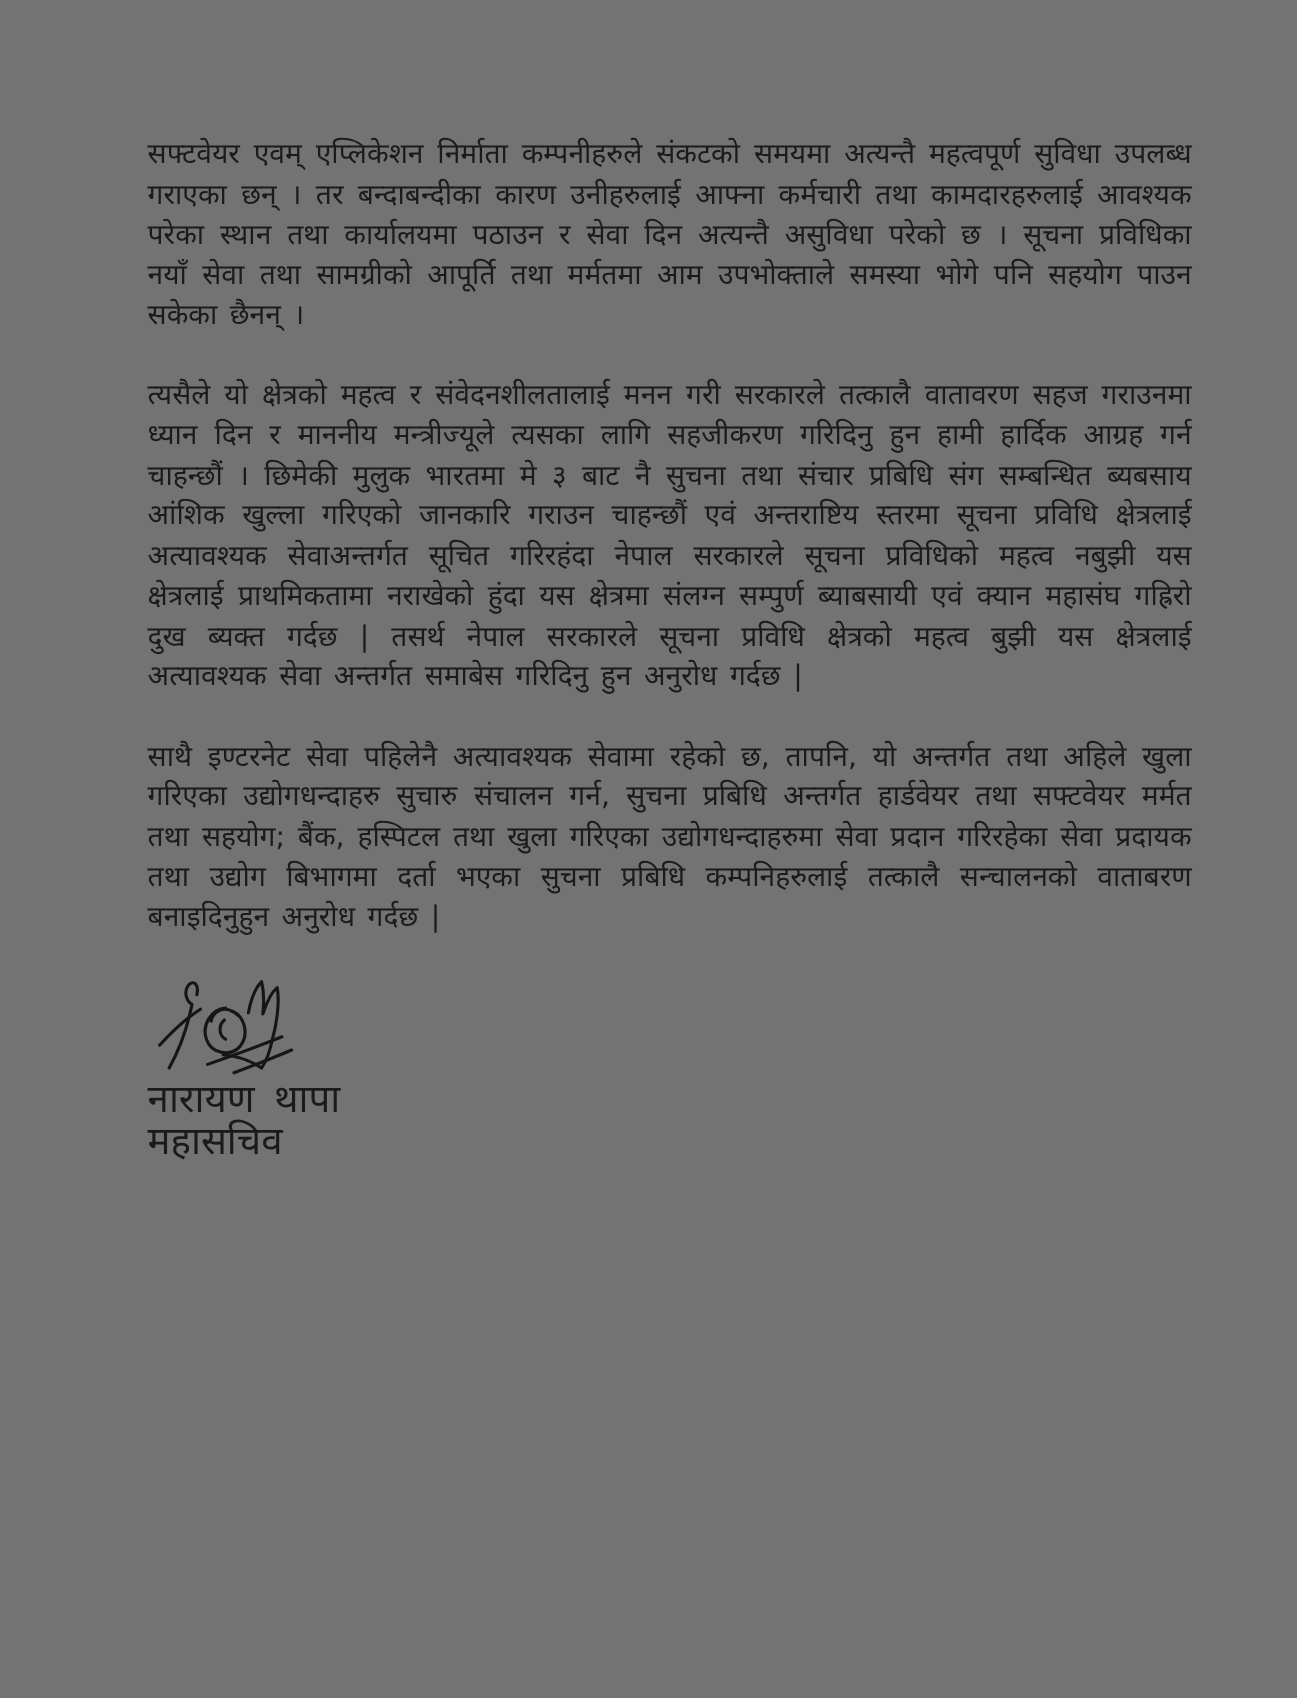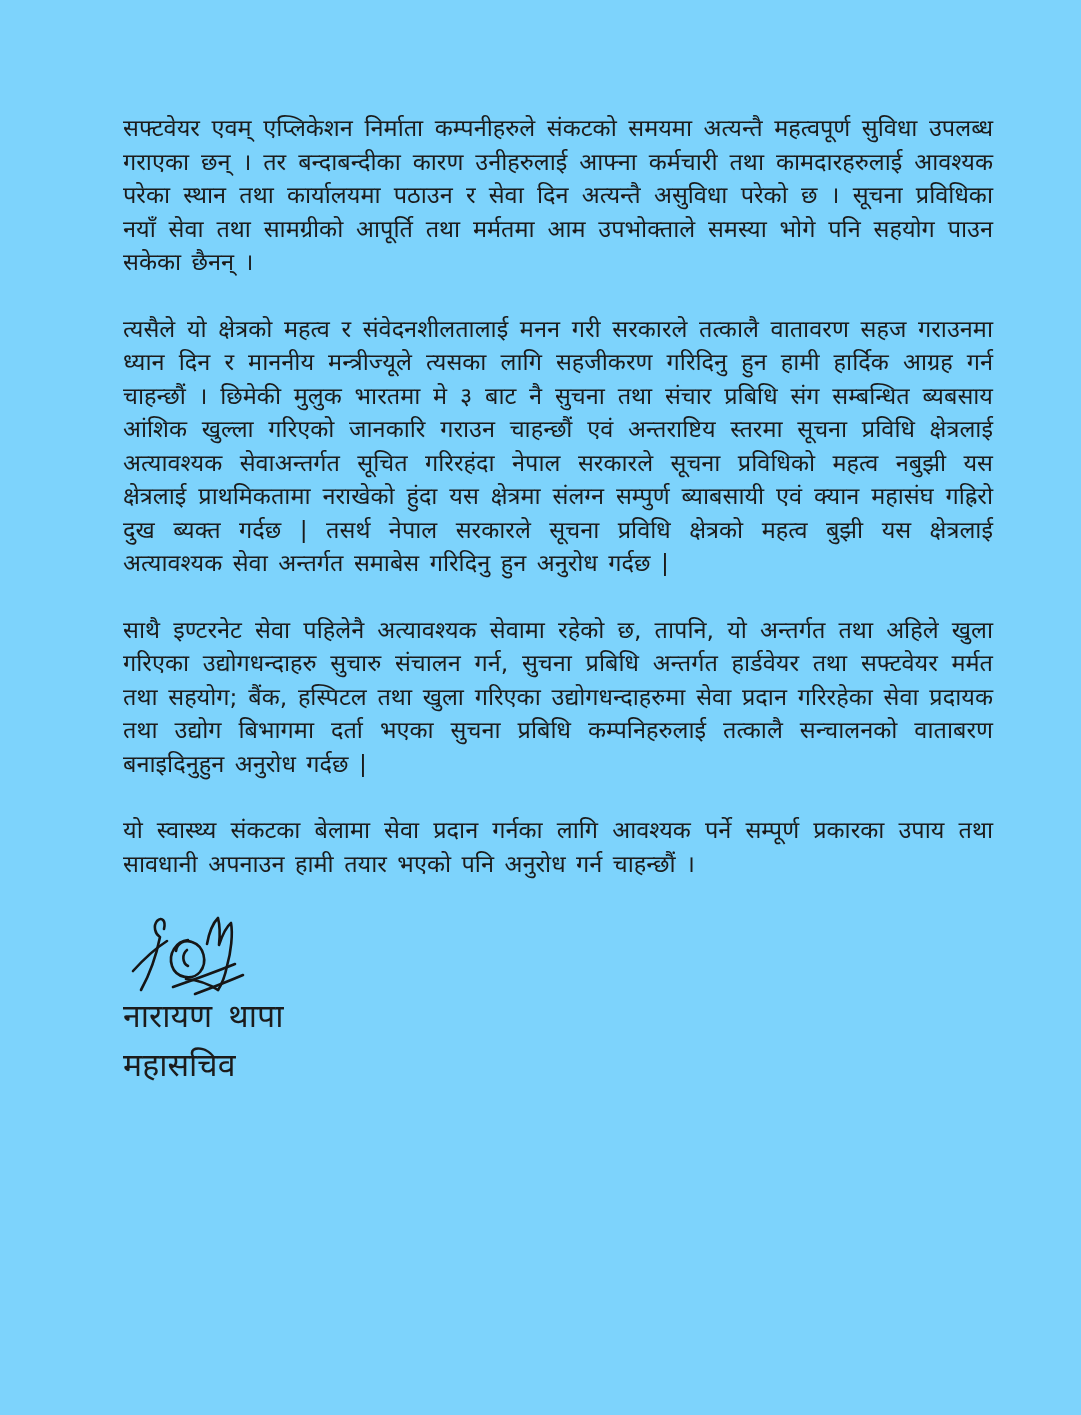--- a/index.html
+++ b/index.html
@@ -4,21 +4,21 @@
 <style>
   * { margin: 0; padding: 0; box-sizing: border-box; }
   html, body {
     background: #ffffff;
     font-family: "DejaVu Sans", "Liberation Sans", sans-serif;
   }
   .page {
     position: relative;
     width: 1081px;
     height: 1415px;
-    background: #7dd3fc;
+    background: #737373;
     overflow: hidden;
   }
   .letter-body {
     position: absolute;
     left: 123px;
     top: 112px;
     width: 870px;
     color: #1b1b1b;
   }
   .para {
@@ -36,32 +36,31 @@
     display: block;
     margin-left: 8px;
     margin-bottom: 4px;
   }
   .sig-line {
     font-size: 32px;
     line-height: 33.5px;
     word-spacing: 6px;
     color: #1b1b1b;
   }
-  .sig-line + .sig-line { margin-top: 15px; }
+  .sig-line + .sig-line { margin-top: 1px; }
 </style>
 </head>
 <body>
 
 <div class="page">
   <div class="letter-body">
 
     <p class="para">सफ्टवेयर एवम् एप्लिकेशन निर्माता कम्पनीहरुले संकटको समयमा अत्यन्तै महत्वपूर्ण सुविधा उपलब्ध गराएका छन् । तर बन्दाबन्दीका कारण उनीहरुलाई आफ्ना कर्मचारी तथा कामदारहरुलाई आवश्यक परेका स्थान तथा कार्यालयमा पठाउन र सेवा दिन अत्यन्तै असुविधा परेको छ । सूचना प्रविधिका नयाँ सेवा तथा सामग्रीको आपूर्ति तथा मर्मतमा आम उपभोक्ताले समस्या भोगे पनि सहयोग पाउन सकेका छैनन् ।</p>
     <p class="para">त्यसैले यो क्षेत्रको महत्व र संवेदनशीलतालाई मनन गरी सरकारले तत्कालै वातावरण सहज गराउनमा ध्यान दिन र माननीय मन्त्रीज्यूले त्यसका लागि सहजीकरण गरिदिनु हुन हामी हार्दिक आग्रह गर्न चाहन्छौं । छिमेकी मुलुक भारतमा मे ३ बाट नै सुचना तथा संचार प्रबिधि संग सम्बन्धित ब्यबसाय आंशिक खुल्ला गरिएको जानकारि गराउन चाहन्छौं एवं अन्तराष्टिय स्तरमा सूचना प्रविधि क्षेत्रलाई अत्यावश्यक सेवाअन्तर्गत सूचित गरिरहंदा नेपाल सरकारले सूचना प्रविधिको महत्व नबुझी यस क्षेत्रलाई प्राथमिकतामा नराखेको हुंदा यस क्षेत्रमा संलग्न सम्पुर्ण ब्याबसायी एवं क्यान महासंघ गह्रिरो दुख ब्यक्त गर्दछ | तसर्थ नेपाल सरकारले सूचना प्रविधि क्षेत्रको महत्व बुझी यस क्षेत्रलाई अत्यावश्यक सेवा अन्तर्गत समाबेस गरिदिनु हुन अनुरोध गर्दछ |</p>
     <p class="para">साथै इण्टरनेट सेवा पहिलेनै अत्यावश्यक सेवामा रहेको छ, तापनि, यो अन्तर्गत तथा अहिले खुला गरिएका उद्योगधन्दाहरु सुचारु संचालन गर्न, सुचना प्रबिधि अन्तर्गत हार्डवेयर तथा सफ्टवेयर मर्मत तथा सहयोग; बैंक, हस्पिटल तथा खुला गरिएका उद्योगधन्दाहरुमा सेवा प्रदान गरिरहेका सेवा प्रदायक तथा उद्योग बिभागमा दर्ता भएका सुचना प्रबिधि कम्पनिहरुलाई तत्कालै सन्चालनको वाताबरण बनाइदिनुहुन अनुरोध गर्दछ |</p>
-    <p class="para">यो स्वास्थ्य संकटका बेलामा सेवा प्रदान गर्नका लागि आवश्यक पर्ने सम्पूर्ण प्रकारका उपाय तथा सावधानी अपनाउन हामी तयार भएको पनि अनुरोध गर्न चाहन्छौं ।</p>
 
     <div class="signature-block">
       <svg class="signature-svg" width="128" height="82" viewBox="0 0 128 82" fill="none" stroke="#161616" stroke-width="2.6" stroke-linecap="round" stroke-linejoin="round">
 
         <path d="M33,15 C35,7 31,2 26,7 C22,12 24,20 29,23 C26,38 20,58 10,76"></path>
 
         <path d="M2,57 C12,46 25,34 36,27"></path>
 
         <path d="M57,26 C45,27 37,40 41,52 C45,64 61,67 69,58 C77,48 73,32 61,28 C53,25 46,30 45,37"></path>
         <path d="M56,36 C51,40 51,49 57,52"></path>

